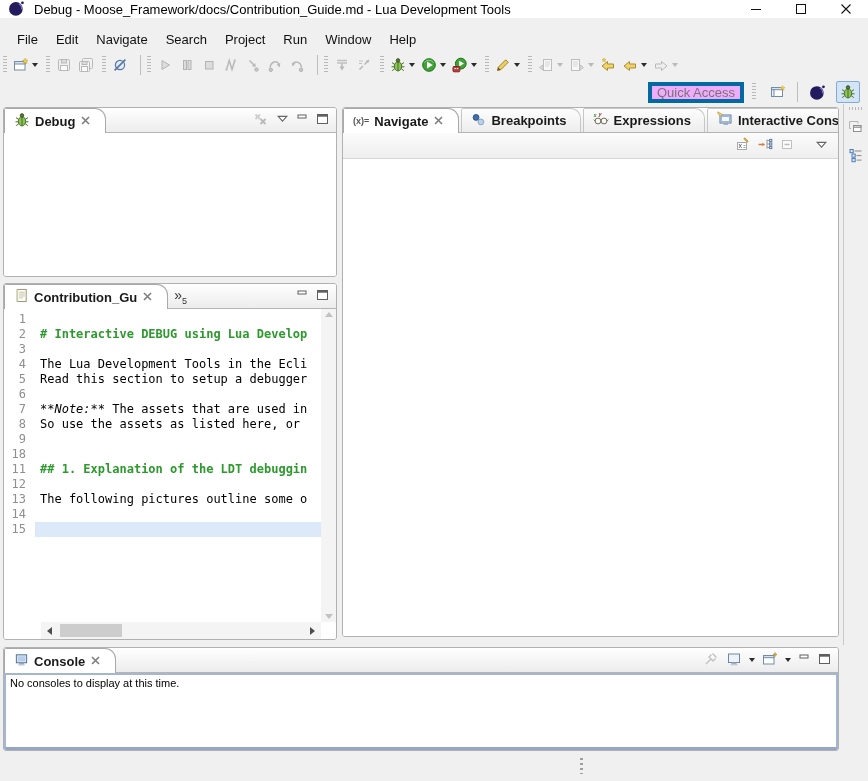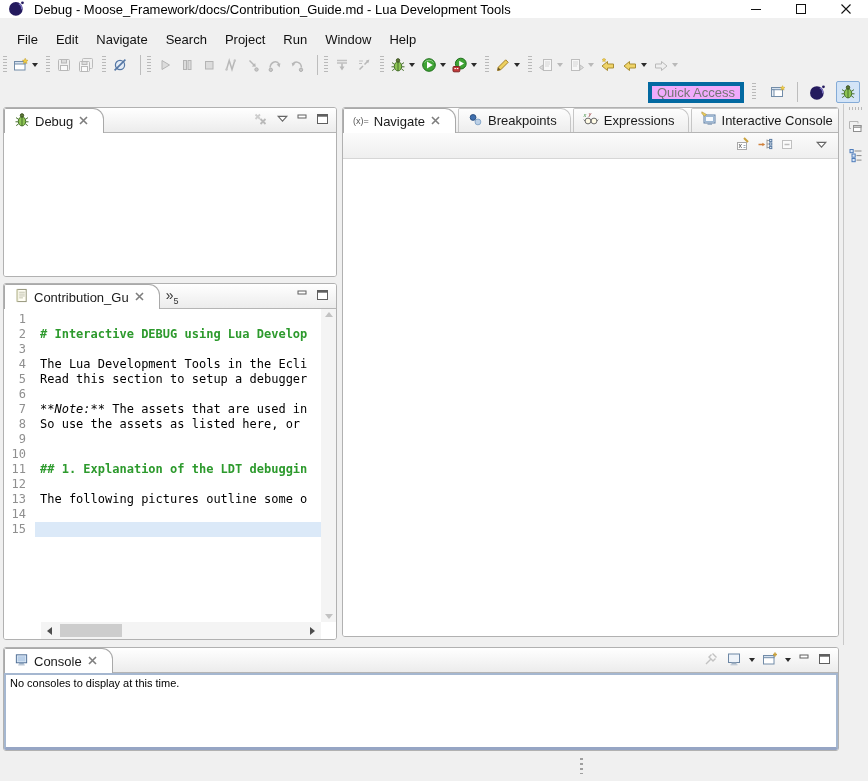--- a/index.html
+++ b/index.html
@@ -41,21 +41,21 @@
   .persp-btn { width:24px; height:22px; display:flex; align-items:center;
     justify-content:center; border-radius:2px; }
   .persp-btn.selected { background:#d3e4f7; border:1px solid #84abd7; }
   .v-div { width:1px; height:20px; background:#bdbdbd; }
   
   .view { position:absolute; background:#fff; border:1px solid #b1b1b1;
     border-radius:3px; overflow:hidden; display:flex; flex-direction:column; }
   .view-header { height:25px; background:linear-gradient(#ffffff,#ececec);
     border-bottom:1px solid #b5b5b5; display:flex; align-items:stretch; flex:0 0 25px; }
   .tab { display:flex; align-items:center; gap:5px; padding:0 9px; font-size:13px;
-    color:#1a1a1a; white-space:nowrap; }
+    color:#1a1a1a; white-space:nowrap;font-weight:bold; }
   .tab.active { background:#fff; border:1px solid #a9a9a9; border-bottom:none;
     border-radius:2px 11px 0 0; margin-bottom:-1px; padding-right:14px; }
   .tab.inactive { background:linear-gradient(#fdfdfd,#ededed);
     border:1px solid #c6c6c6; border-bottom:none; border-radius:2px 10px 0 0;
     margin-left:2px; padding-right:13px; }
   .tab svg { flex:0 0 auto; }
   .view-controls { margin-left:auto; display:flex; align-items:center; gap:7px; padding-right:7px; }
   .view-body { flex:1; background:#fff; position:relative; }
   .vars-glyph { font-size:9px; color:#555; letter-spacing:0; }
   .chevron-more { font-size:14px; color:#333; padding:0 6px; align-self:center; }
@@ -498,21 +498,21 @@
           </div>
           <div class="ed-row">
             <span class="ed-num">8</span>
             <span class="ed-text"><span>So use the assets as listed here, or </span></span>
           </div>
           <div class="ed-row">
             <span class="ed-num">9</span>
             <span class="ed-text"></span>
           </div>
           <div class="ed-row">
-            <span class="ed-num">10</span>
+            <span class="ed-num">18</span>
             <span class="ed-text"></span>
           </div>
           <div class="ed-row">
             <span class="ed-num">11</span>
             <span class="ed-text"><span class="md-header">## 1. Explanation of the LDT debuggin</span></span>
           </div>
           <div class="ed-row">
             <span class="ed-num">12</span>
             <span class="ed-text"></span>
           </div>

